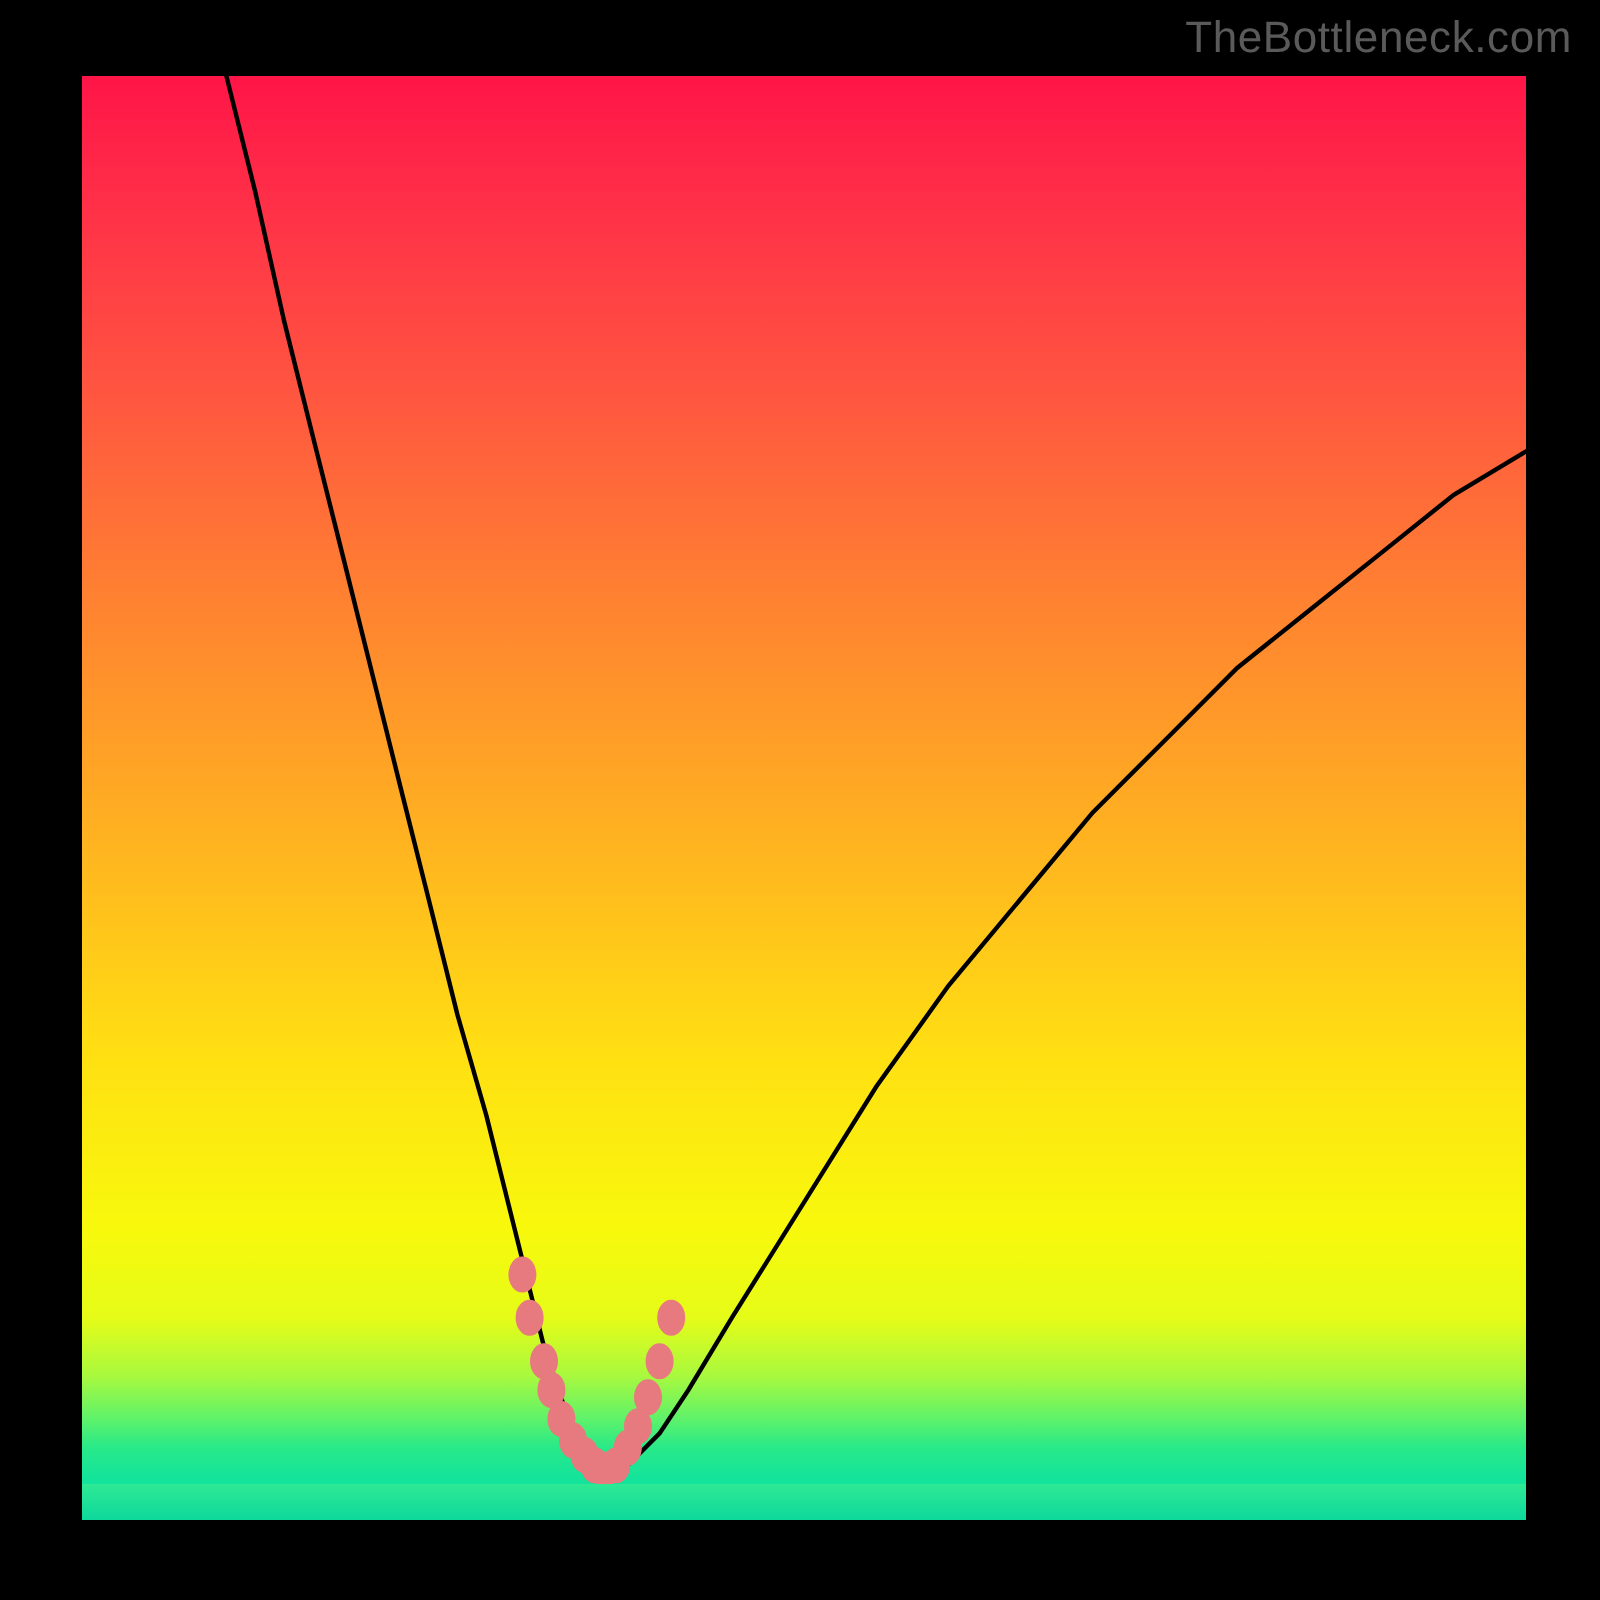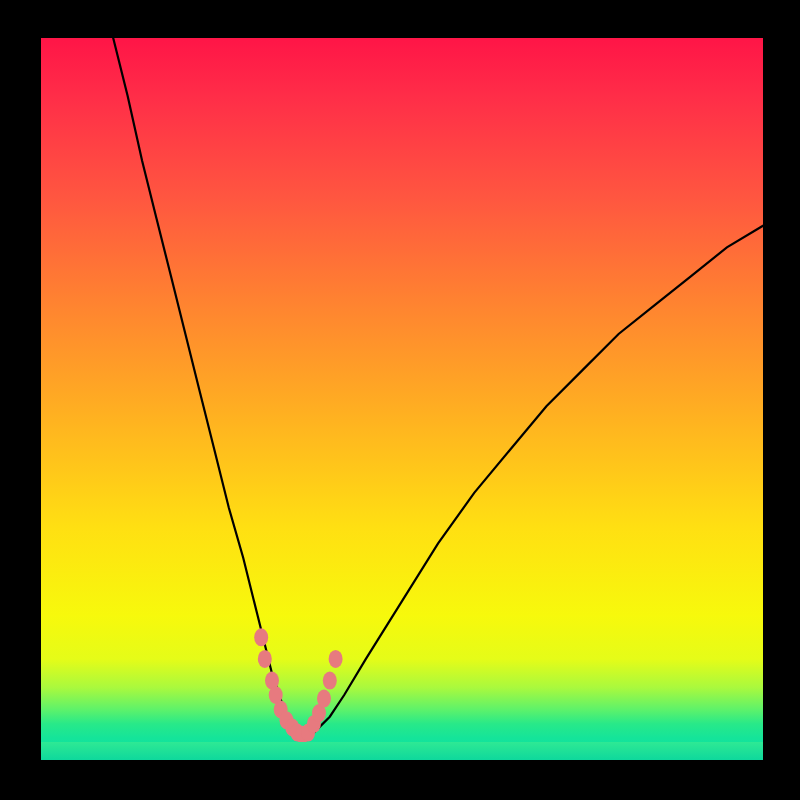--- a/index.html
+++ b/index.html
@@ -69,20 +69,21 @@
     height: 18px;
     background: linear-gradient(to bottom, #2ee994, #0ed89c);
     z-index: 3;
   }
 </style>
 </head>
 <body>
 
 <div class="frame">
 
+  <div class="watermark">TheBottleneck.com</div>
 
   <div class="plot">
 
     <svg class="curve" viewBox="0 0 722 722" preserveAspectRatio="none">
       <path fill="none" stroke="#000" stroke-width="2.2" stroke-linecap="round" d="M72.2 0.0 L86.6 57.8 L101.1 122.7 L115.5 180.5 L130.0 238.3 L144.4 296.0 L158.8 353.8 L173.3 411.5 L187.7 469.3 L202.2 519.8 L216.6 577.6 L223.8 606.5 L231.0 635.4 L238.3 657.0 L245.5 678.7 L252.7 693.1 L259.9 700.3 L267.1 700.3 L274.4 693.1 L288.8 678.7 L303.2 657.0 L324.9 620.9 L361.0 563.2 L397.1 505.4 L433.2 454.9 L469.3 411.5 L505.4 368.2 L541.5 332.1 L577.6 296.0 L613.7 267.1 L649.8 238.3 L685.9 209.4 L722.0 187.7"></path>
       <g>
           <rect x="213.2" y="590.3" width="14" height="18" rx="7" ry="9" fill="#e77a7f"></rect>
           <rect x="216.8" y="611.9" width="14" height="18" rx="7" ry="9" fill="#e77a7f"></rect>
           <rect x="224.0" y="633.6" width="14" height="18" rx="7" ry="9" fill="#e77a7f"></rect>
           <rect x="227.7" y="648.0" width="14" height="18" rx="7" ry="9" fill="#e77a7f"></rect>

